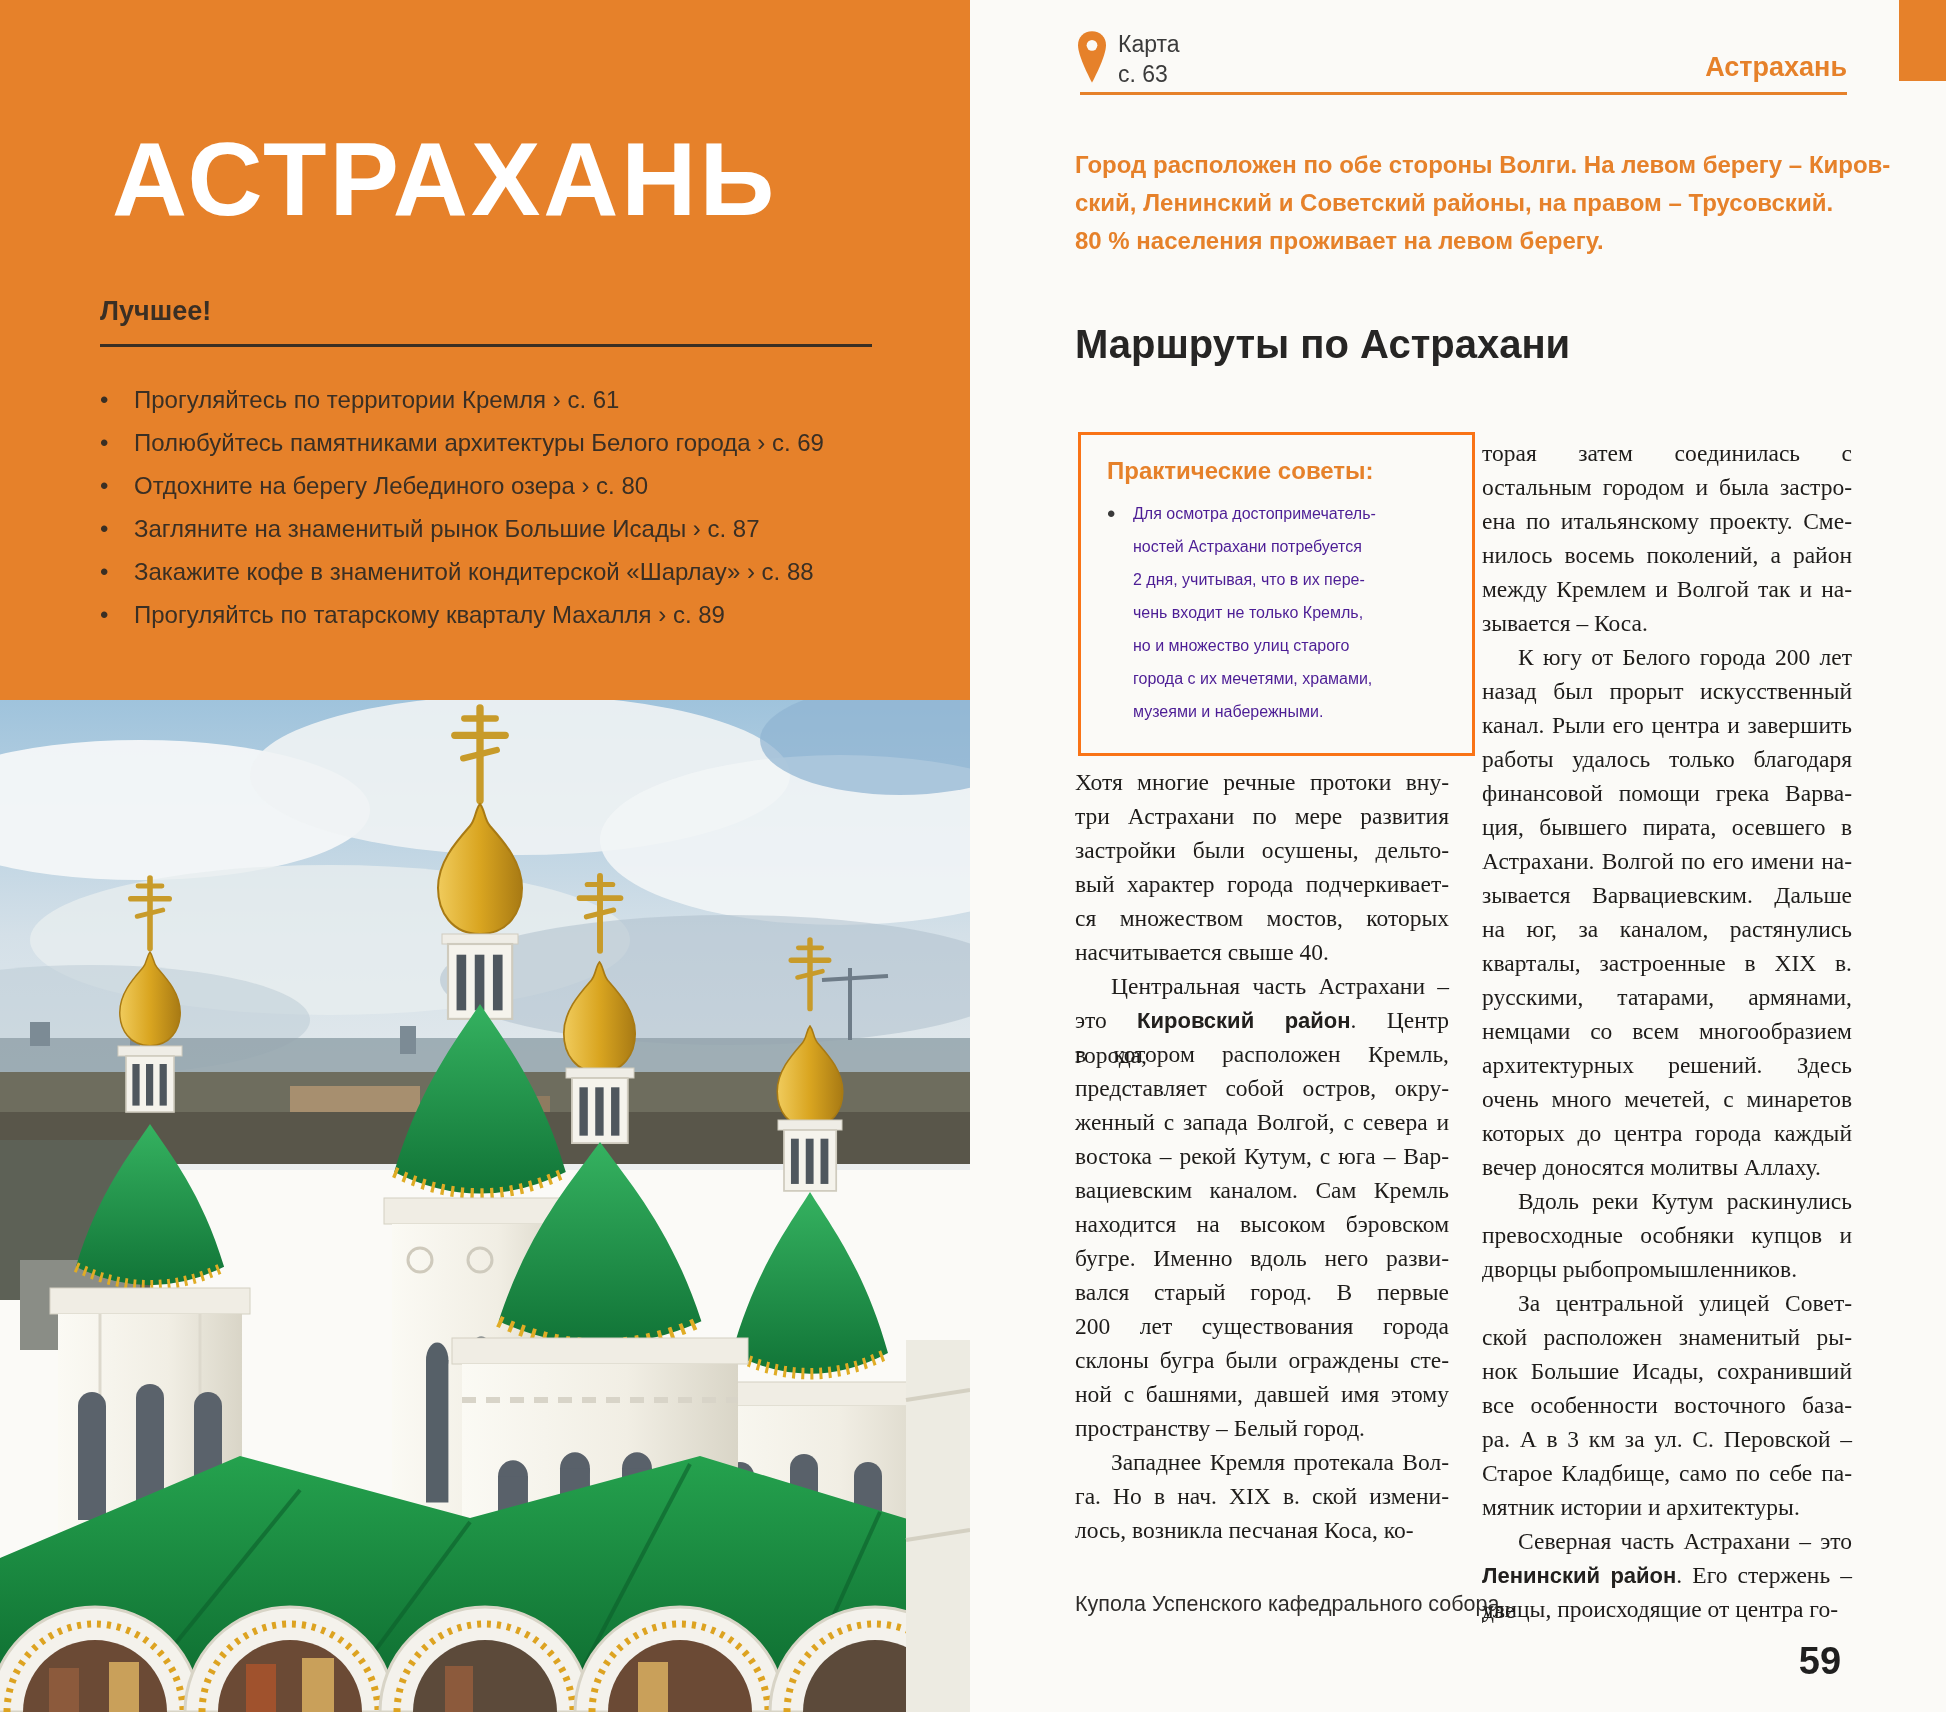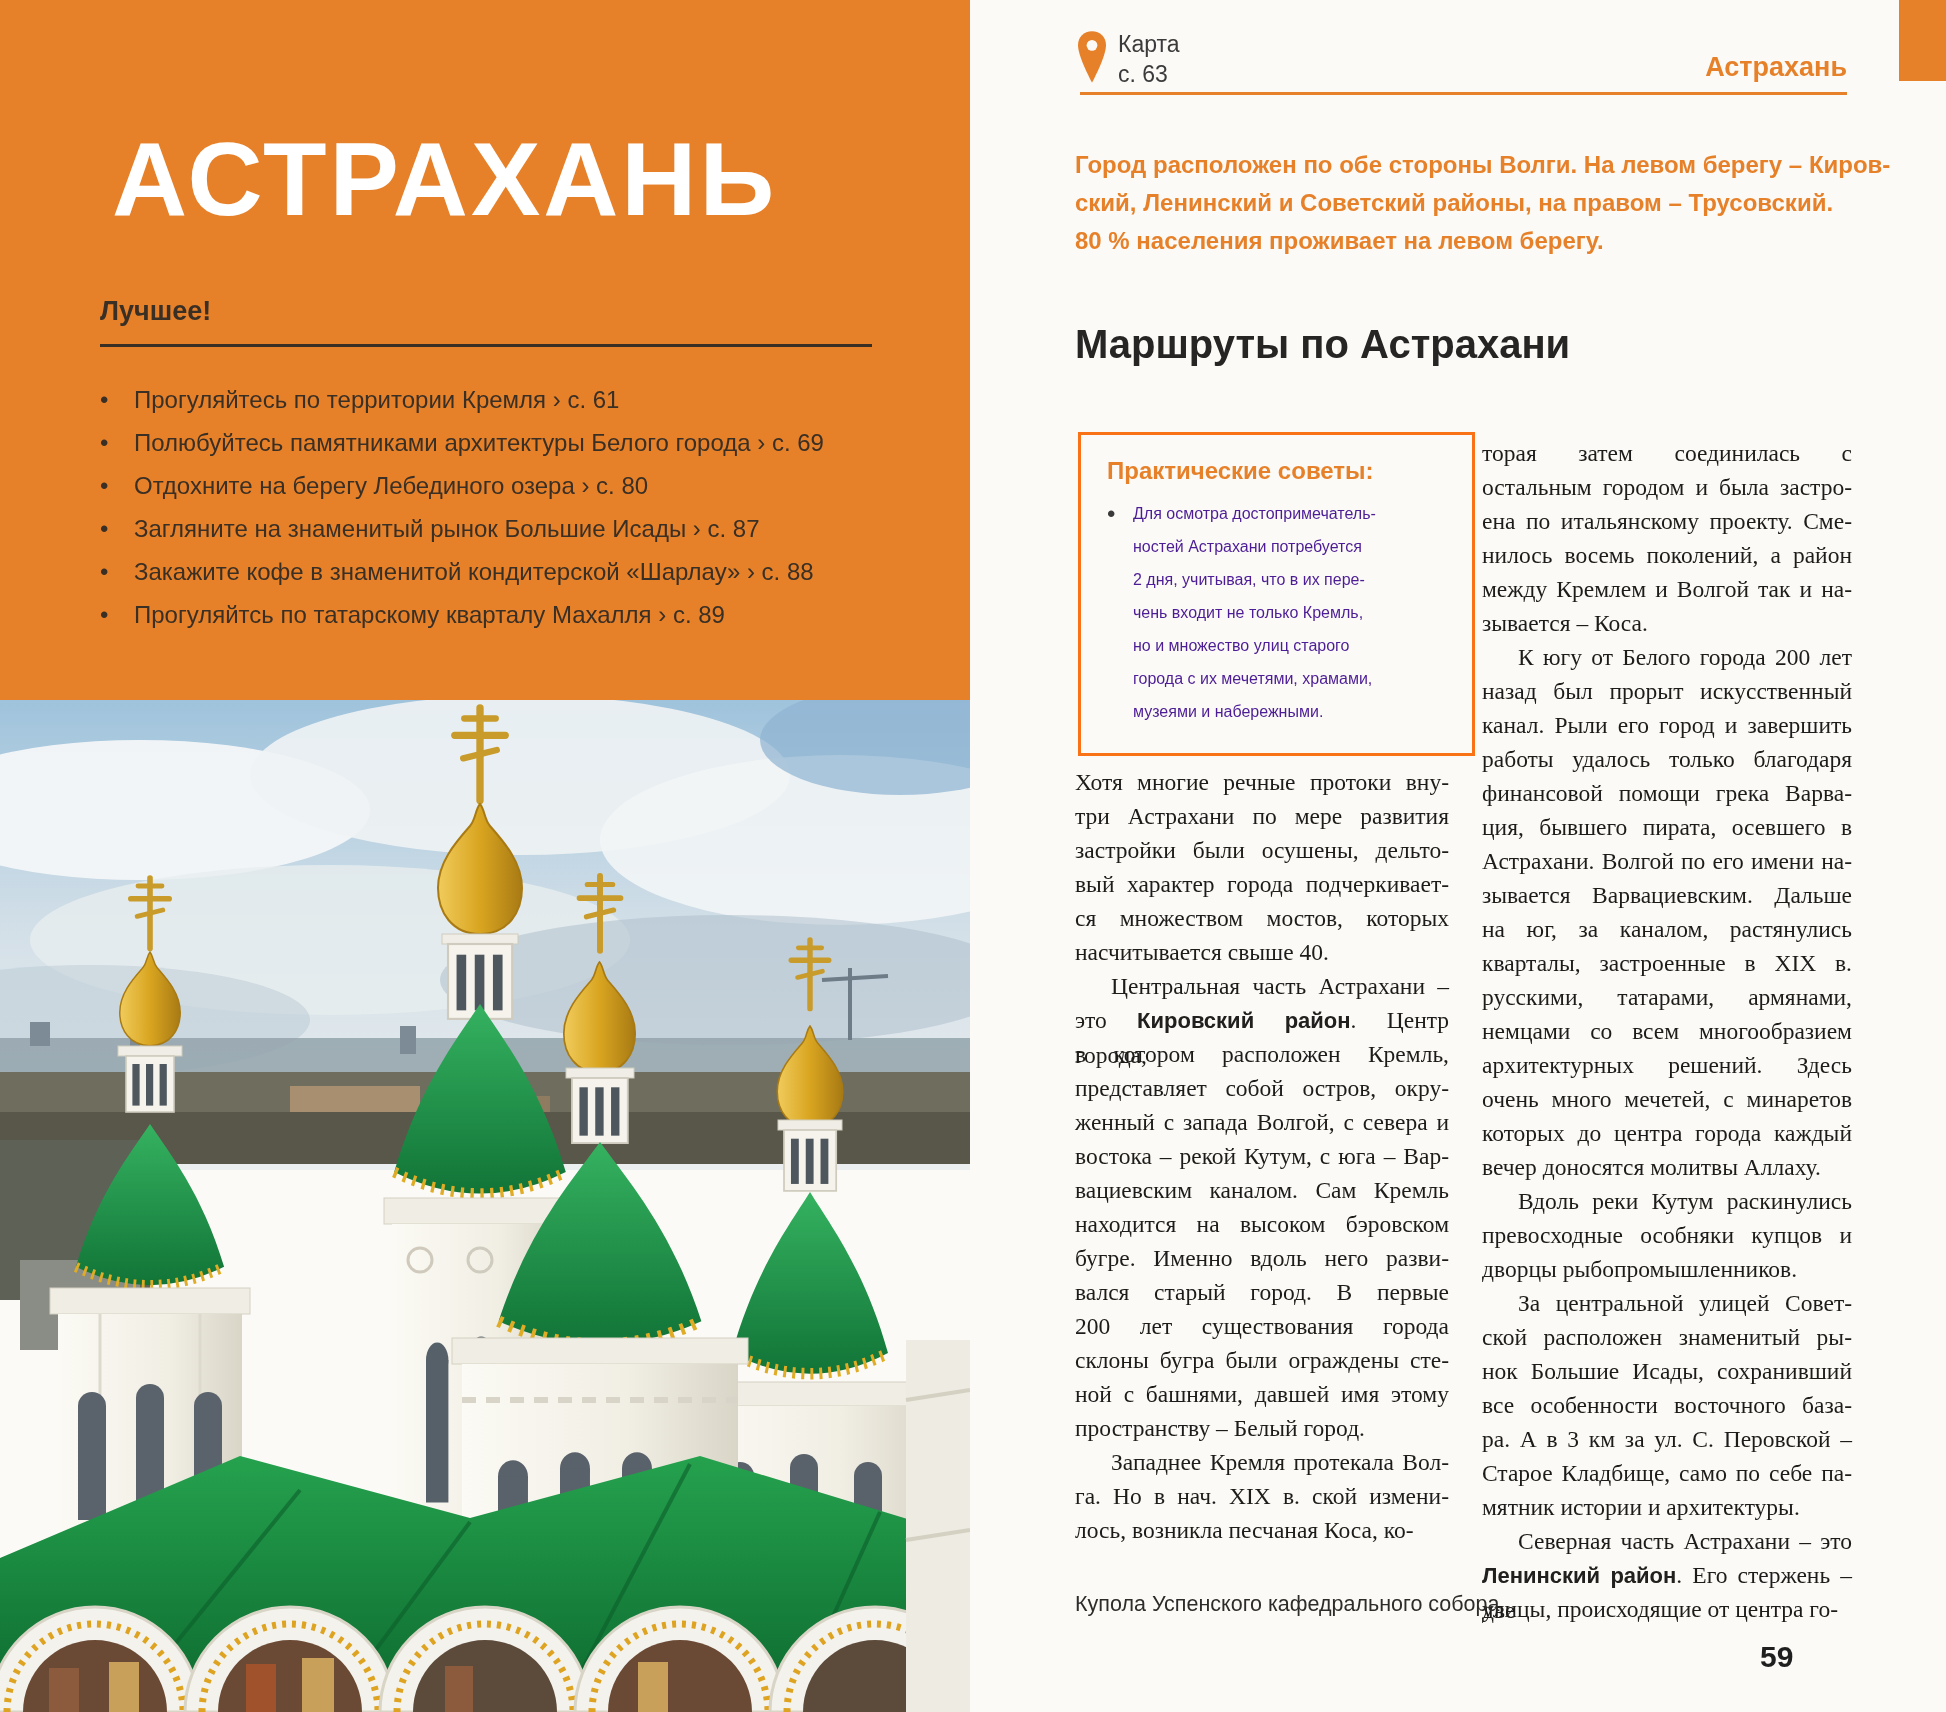--- a/index.html
+++ b/index.html
@@ -41,22 +41,22 @@
   .col{position:absolute;font-family:"Liberation Serif","DejaVu Serif",serif;
        font-size:23.5px;color:#1E1C1A;}
   .col-left{left:1075px;top:765px;width:374px;}
   .col-right{left:1482px;top:436px;width:370px;}
   .bline{height:34px;line-height:34px;text-align:justify;text-align-last:justify;overflow:visible;}
   .bline.plast{text-align-last:left;}
   .para.indent .bline:first-child{text-indent:36px;}
   .col b{font-family:"Liberation Sans","DejaVu Sans",sans-serif;font-size:22px;font-weight:700;color:#22201E;}
   
   .photo-caption{position:absolute;left:1075px;top:1592px;font-size:21.5px;color:#2E2C2A;}
-  .folio{position:absolute;left:1760px;top:1640px;width:120px;text-align:left;
-         font-size:30px;font-weight:700;color:#1F1F1F;}
+  .folio{position:absolute;left:1760px;top:1640px;width:120px;text-align:center;
+         font-size:38px;font-weight:700;color:#1F1F1F;}
 </style>
 </head>
 <body>
 
 <div class="page">
 
   <div class="orange-block">
     <div class="city-title">АСТРАХАНЬ</div>
     <div class="best-heading">Лучшее!</div>
     <div class="best-rule"></div>
@@ -312,21 +312,21 @@
         <div class="bline">торая затем соединилась с</div>
         <div class="bline">остальным городом и была застро-</div>
         <div class="bline">ена по итальянскому проекту. Сме-</div>
         <div class="bline">нилось восемь поколений, а район</div>
         <div class="bline">между Кремлем и Волгой так и на-</div>
         <div class="bline plast">зывается – Коса.</div>
       </div>
       <div class="para indent">
         <div class="bline">К югу от Белого города 200 лет</div>
         <div class="bline">назад был прорыт искусственный</div>
-        <div class="bline">канал. Рыли его город и завершить</div>
+        <div class="bline">канал. Рыли его центра и завершить</div>
         <div class="bline">работы удалось только благодаря</div>
         <div class="bline">финансовой помощи грека Варва-</div>
         <div class="bline">ция, бывшего пирата, осевшего в</div>
         <div class="bline">Астрахани. Волгой по его имени на-</div>
         <div class="bline">зывается Варвациевским. Дальше</div>
         <div class="bline">на юг, за каналом, растянулись</div>
         <div class="bline">кварталы, застроенные в XIX в.</div>
         <div class="bline">русскими, татарами, армянами,</div>
         <div class="bline">немцами со всем многообразием</div>
         <div class="bline">архитектурных решений. Здесь</div>

